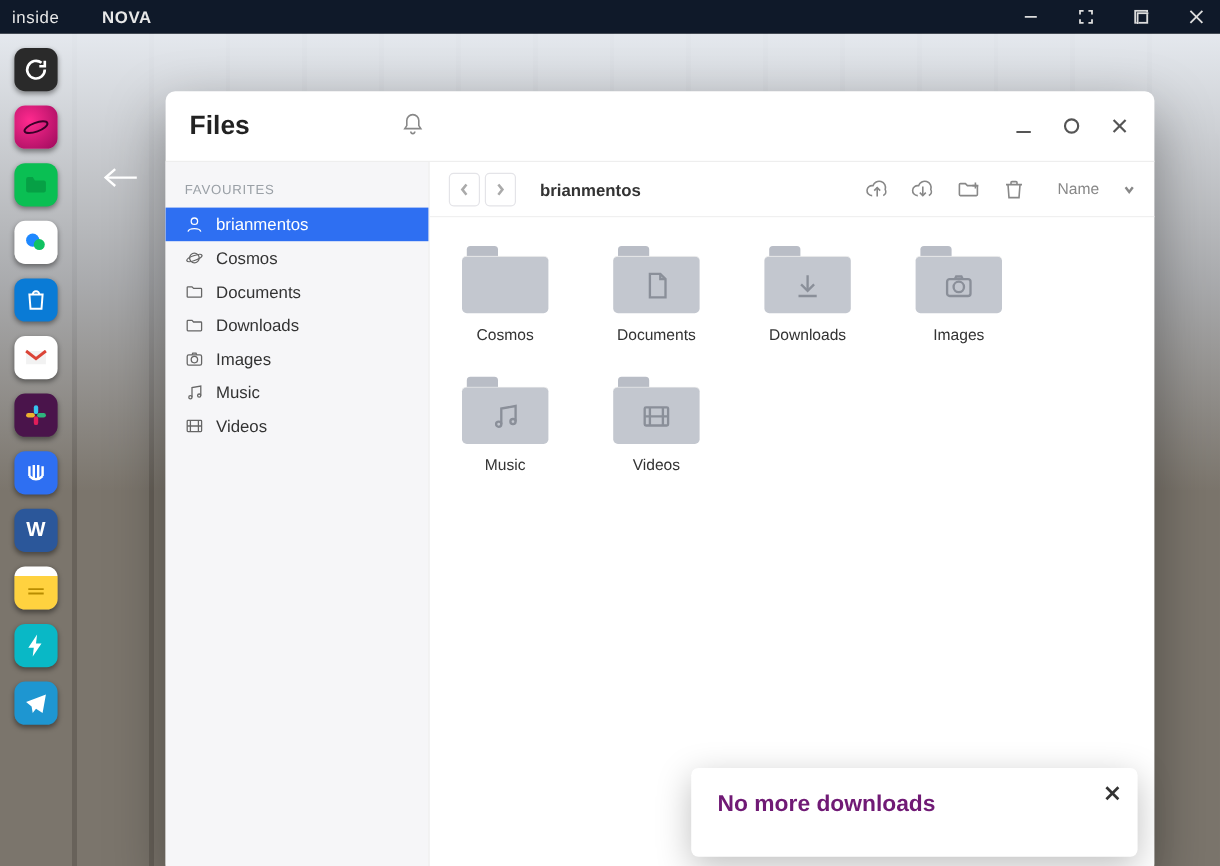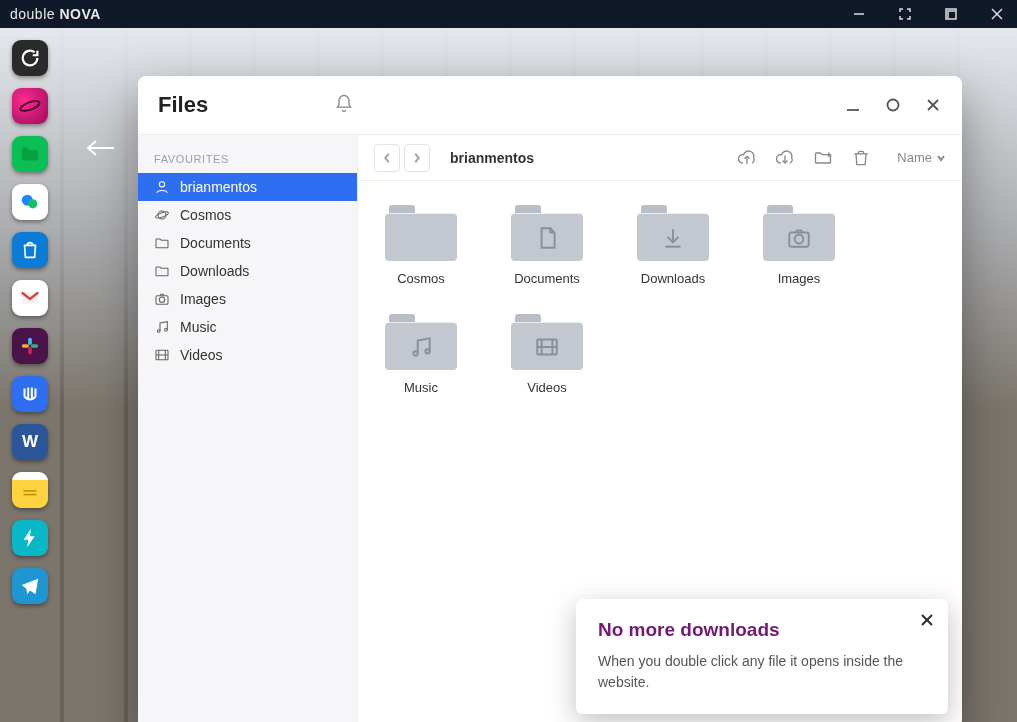--- a/index.html
+++ b/index.html
@@ -11,21 +11,21 @@
     }
     
     .titlebar {
       height: 28px; width: 100%;
       background: #0f1929;
       display: flex; align-items: center; justify-content: space-between;
       padding: 0 10px;
       position: relative; z-index: 10;
     }
     .titlebar .brand { color: #e8e8e8; font-size: 14px; letter-spacing: .5px; }
-    .titlebar .brand b { font-weight: 700; }
+    .titlebar .brand b { font-weight: 700; margin-left: 31px; }
     .titlebar .winctrls { display: flex; gap: 26px; align-items: center; }
     .titlebar .winctrls span { color: #d0d0d0; display:inline-flex; width:20px; height:20px; align-items:center; justify-content:center; cursor: pointer; }
     .titlebar .winctrls svg { width: 12px; height: 12px; stroke: #ddd; fill: none; stroke-width: 1.5; }
 
     
     .desktop {
       position: absolute; top: 28px; left: 0; right: 0; bottom: 0;
       background:
         linear-gradient(180deg, rgba(240,245,252,.9) 0%, rgba(200,206,216,.6) 30%, rgba(120,110,100,0) 55%),
         repeating-linear-gradient(90deg, #7b756c 0 60px, #68625a 60px 64px),
@@ -106,21 +106,21 @@
       width: 26px; height: 28px; border: 1px solid #e4e4e8; border-radius: 4px;
       display:inline-flex; align-items:center; justify-content:center; cursor:pointer;
       color:#aaa;
     }
     .navbtn + .navbtn { margin-left: -6px; }
     .navbtn svg { width:10px; height:12px; stroke:#aaa; stroke-width:2.5; fill:none; }
     .crumb { font-size: 14px; font-weight: 600; color: #333; margin-left: 10px; }
     .toolbar .spacer { flex: 1; }
     .tbicon { width: 20px; height: 20px; stroke:#888; stroke-width:1.6; fill:none; cursor:pointer; }
     .tbiconwrap { display:inline-flex; padding: 4px; }
-    .sortbtn { color:#888; font-size: 13px; display:inline-flex; align-items:center; gap:4px; cursor:pointer; margin-left: 12px; }
+    .sortbtn { color:#888; font-size: 13px; display:inline-flex; align-items:center; gap:20px; cursor:pointer; margin-left: 12px; }
     .sortbtn svg { width:10px; height:10px; stroke:#888; stroke-width:2; fill:none; }
 
     .grid {
       flex: 1; padding: 24px 16px; display: flex; flex-wrap: wrap; gap: 28px 32px;
       align-content: flex-start;
     }
     .folder {
       width: 94px; display:flex; flex-direction:column; align-items:center; gap:10px;
       cursor:pointer;
     }
@@ -140,21 +140,21 @@
     .toast h3 { font-size: 19px; font-weight:700; color:#701a75; margin-bottom: 10px; }
     .toast p { font-size: 14px; color:#555; line-height:1.45; }
     .toast .close { position:absolute; top:14px; right:14px; cursor:pointer; color:#444; }
     .toast .close svg { width:14px; height:14px; stroke:#333; stroke-width:2.2; fill:none; }
   </style>
 </head>
 <body>
 
 <div class="titlebar">
   <div class="brand">
-    <span>double</span><b> NOVA</b>
+    <span>inside</span><b> NOVA</b>
   </div>
   <div class="winctrls">
     <span>
         <svg viewBox="0 0 12 12">
           <line x1="1" y1="6" x2="11" y2="6"></line>
         </svg>
       </span>
     <span>
         <svg viewBox="0 0 12 12">
           <polyline points="1,4 1,1 4,1"></polyline>
@@ -474,15 +474,14 @@
       </div>
     </div>
   </div>
 
   <div class="toast">
     <span class="close"><svg viewBox="0 0 14 14">
           <line x1="2" y1="2" x2="12" y2="12"></line>
           <line x1="12" y1="2" x2="2" y2="12"></line>
         </svg></span>
     <h3>No more downloads</h3>
-    <p>When you double click any file it opens inside the website.</p>
   </div>
 </div>
 
 </body></html>

